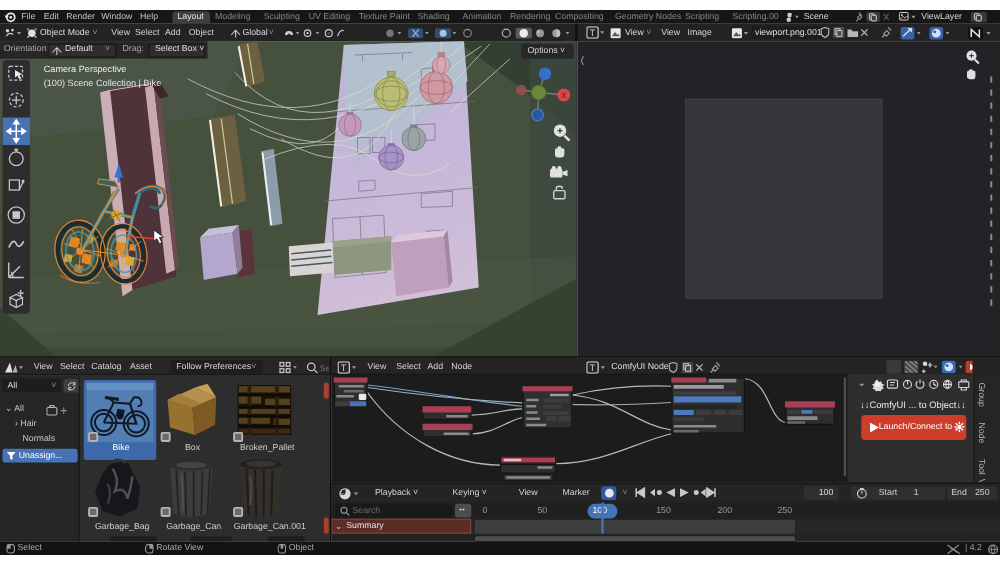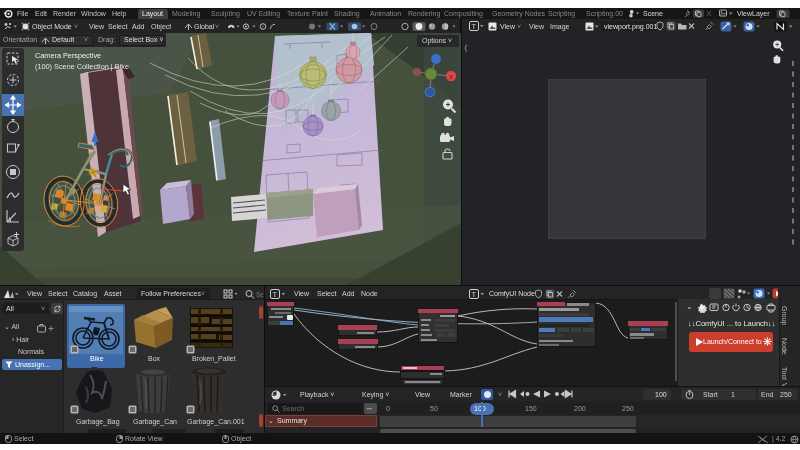--- a/index.html
+++ b/index.html
@@ -745,21 +745,21 @@
           <path d="M29,2.3 L29,5.5"></path>
         <path d="M37,3 a3.2,3.2 0 1 0 4,0 M39,1.5 l0,3"></path>
         <circle cx="50" cy="5.5" r="3.2"></circle>
           <path d="M50,3.5 L50,5.5 L52,6.5"></path>
         <circle cx="61" cy="5.5" r="3.2"></circle>
           <path d="M57.8,5.5 l6.4,0 M61,2.3 a4.5,4.5 0 0 1 0,6.4 M61,2.3 a4.5,4.5 0 0 0 0,6.4"></path>
         <rect x="70" y="3.5" width="8" height="4.5" rx="0.5"></rect>
           <path d="M72,3.5 l0,-1.5 4,0 0,1.5 M72,8 l0,2 4,0 0,-2"></path>
       </g>
     </svg>
-    <span class="abs" style="left:423px;top:33px;color:#e8e8e8;font-size:7.5px;white-space:nowrap;">↓↓ComfyUI ... to Launch↓↓</span>
+    <span class="abs" style="left:423px;top:33px;color:#e8e8e8;font-size:7.5px;white-space:nowrap;">↓↓ComfyUI ... to Object↓↓</span>
     <div class="abs" style="left:424px;top:46px;width:84px;height:20px;background:#cd3d2b;border-radius:3px;"></div>
     <svg class="abs" style="left:429px;top:51px;" width="10" height="10" viewBox="0 0 10 10">
         <path d="M2,1 l7,4 -7,4 z" fill="#fff"></path>
       </svg>
     <span class="abs" style="left:438px;top:52px;color:#fff;font-size:7px;white-space:nowrap;">Launch/Connect to ...</span>
     <svg class="abs" style="left:498px;top:51px;" width="9" height="9" viewBox="0 0 11 11">
         <circle cx="5.5" cy="5.5" r="2" fill="#fff"></circle>
         <g stroke="#fff" stroke-width="1.4">
           <path d="M5.5,0.5 L5.5,3 M5.5,8 L5.5,10.5 M0.5,5.5 L3,5.5 M8,5.5 L10.5,5.5 M2,2 L3.8,3.8 M7.2,7.2 L9,9 M9,2 L7.2,3.8 M3.8,7.2 L2,9"></path>
         </g>

